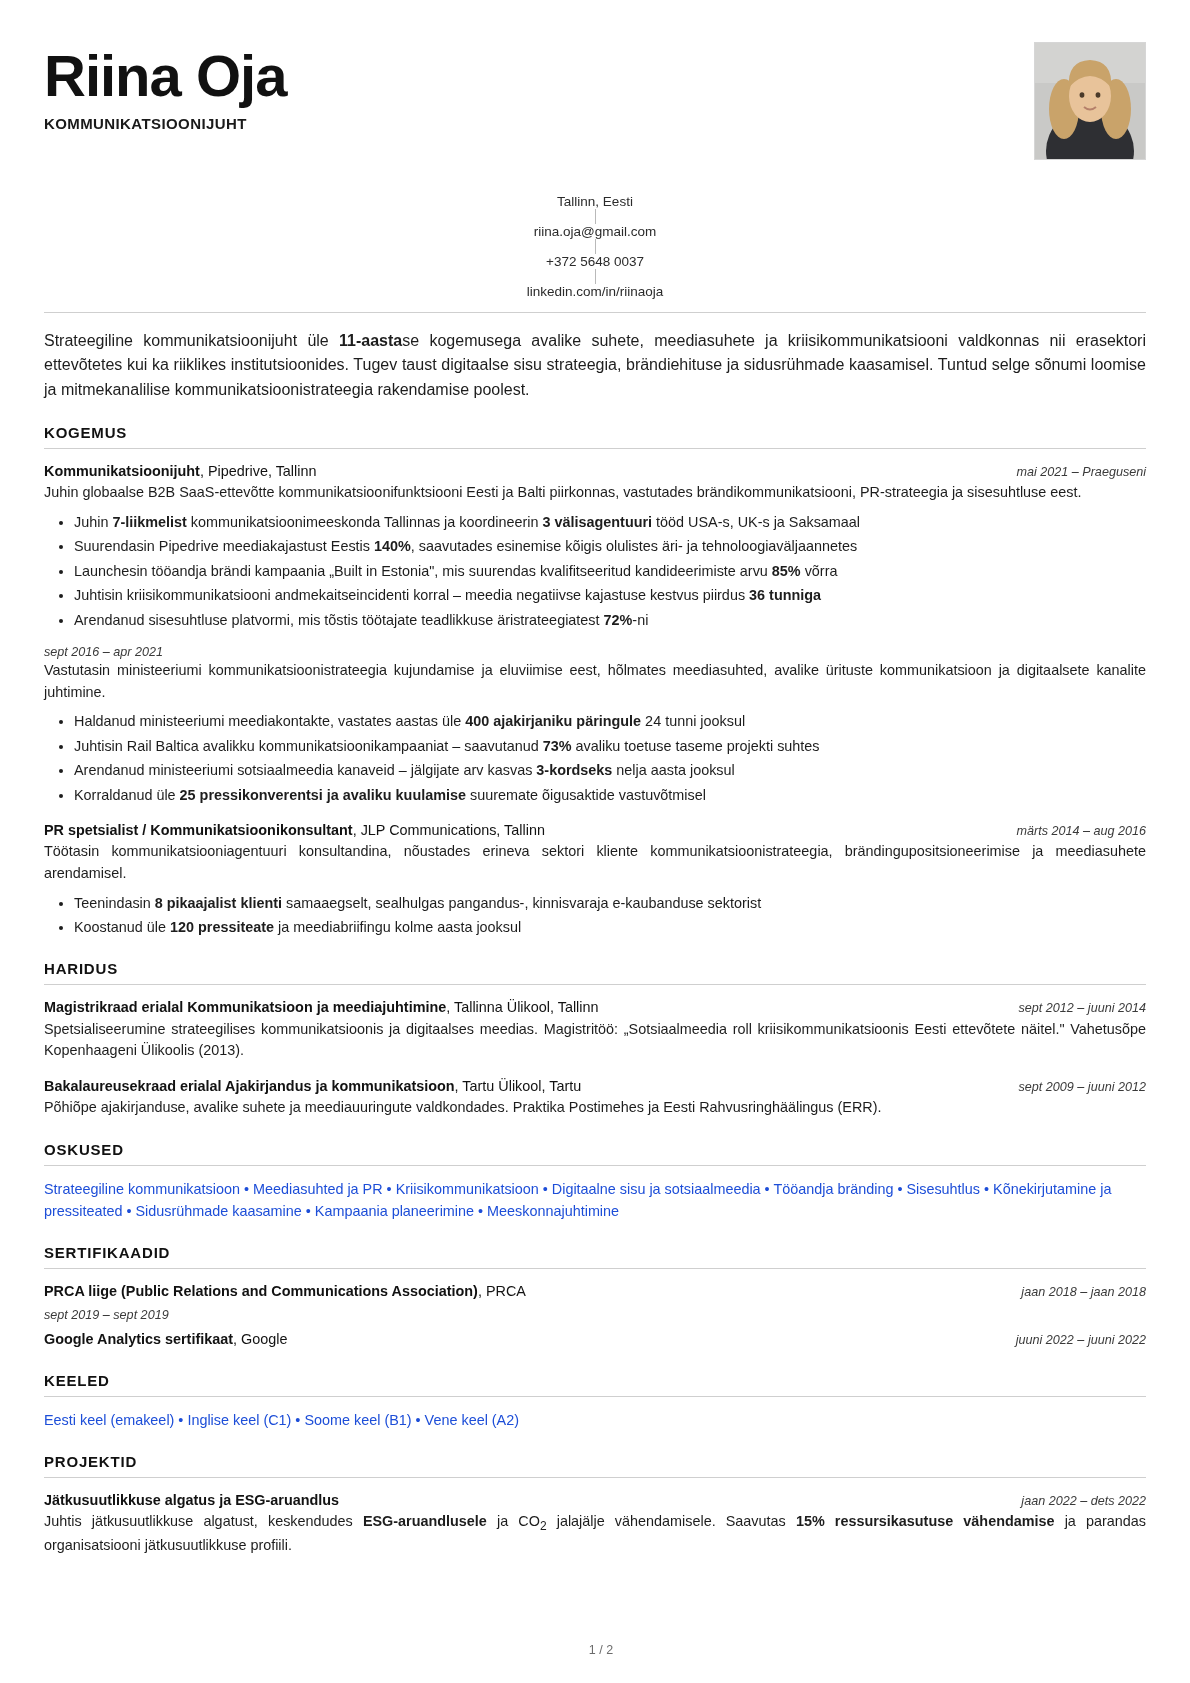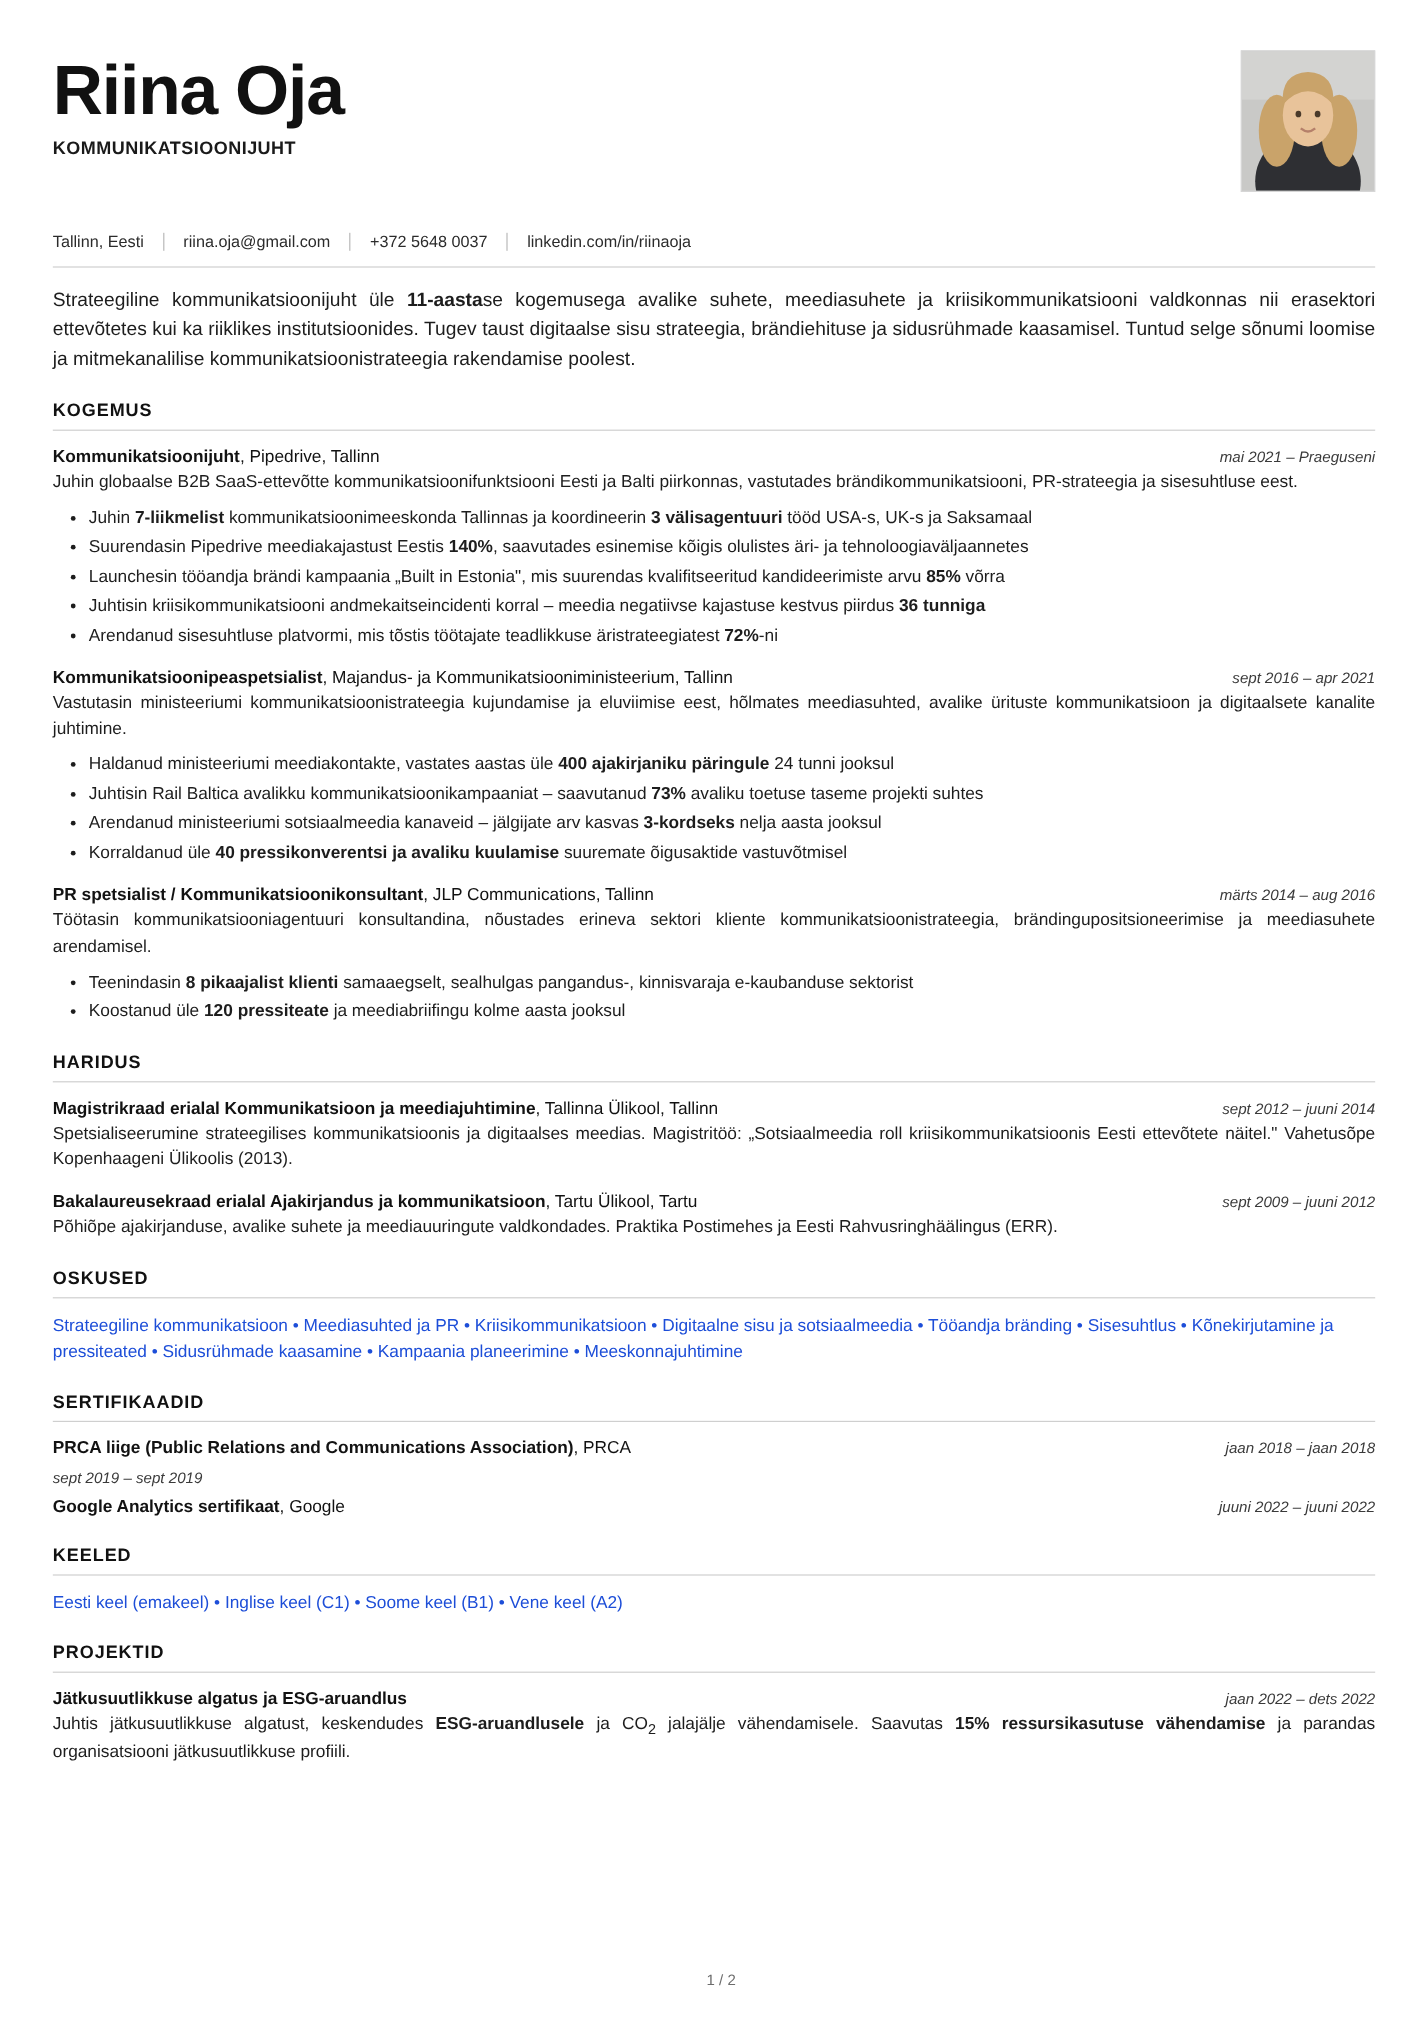--- a/index.html
+++ b/index.html
@@ -56,20 +56,21 @@
 
   
   .contact-row {
     margin-top: 34px;
     display: flex;
     align-items: center;
     font-size: 13.5px;
     color: #2b2b2b;
     border-bottom: 1px solid #cfcfcf;
     padding-bottom: 13px;
+    flex-direction: column;
   }
   .contact-item { white-space: nowrap; }
   .contact-sep {
     display: inline-block;
     width: 1px;
     height: 15px;
     background: #b9b9b9;
     margin: 0 16px;
   }
 
@@ -205,31 +206,28 @@
         <li>Juhin <b>7-liikmelist</b> kommunikatsioonimeeskonda Tallinnas ja koordineerin <b>3 välisagentuuri</b> tööd USA-s, UK-s ja Saksamaal</li>
         <li>Suurendasin Pipedrive meediakajastust Eestis <b>140%</b>, saavutades esinemise kõigis olulistes äri- ja tehnoloogiaväljaannetes</li>
         <li>Launchesin tööandja brändi kampaania „Built in Estonia", mis suurendas kvalifitseeritud kandideerimiste arvu <b>85%</b> võrra</li>
         <li>Juhtisin kriisikommunikatsiooni andmekaitseincidenti korral – meedia negatiivse kajastuse kestvus piirdus <b>36 tunniga</b></li>
         <li>Arendanud sisesuhtluse platvormi, mis tõstis töötajate teadlikkuse äristrateegiatest <b>72%</b>-ni</li>
       </ul>
     </div>
 
     <div class="entry">
       <div class="entry-head">
-        <div class="entry-title">
-          <b>Kommunikatsioonipeaspetsialist</b><span>, Majandus- ja Kommunikatsiooniministeerium, Tallinn</span>
-        </div>
         <div class="entry-date">sept 2016 – apr 2021</div>
       </div>
       <div class="entry-desc">Vastutasin ministeeriumi kommunikatsioonistrateegia kujundamise ja eluviimise eest, hõlmates meediasuhted, avalike ürituste kommunikatsioon ja digitaalsete kanalite juhtimine.</div>
       <ul class="bullets">
         <li>Haldanud ministeeriumi meediakontakte, vastates aastas üle <b>400 ajakirjaniku päringule</b> 24 tunni jooksul</li>
         <li>Juhtisin Rail Baltica avalikku kommunikatsioonikampaaniat – saavutanud <b>73%</b> avaliku toetuse taseme projekti suhtes</li>
         <li>Arendanud ministeeriumi sotsiaalmeedia kanaveid – jälgijate arv kasvas <b>3-kordseks</b> nelja aasta jooksul</li>
-        <li>Korraldanud üle <b>40 pressikonverentsi ja avaliku kuulamise</b> suuremate õigusaktide vastuvõtmisel</li>
+        <li>Korraldanud üle <b>25 pressikonverentsi ja avaliku kuulamise</b> suuremate õigusaktide vastuvõtmisel</li>
       </ul>
     </div>
 
     <div class="entry">
       <div class="entry-head">
         <div class="entry-title">
           <b>PR spetsialist / Kommunikatsioonikonsultant</b><span>, JLP Communications, Tallinn</span>
         </div>
         <div class="entry-date">märts 2014 – aug 2016</div>
       </div>

